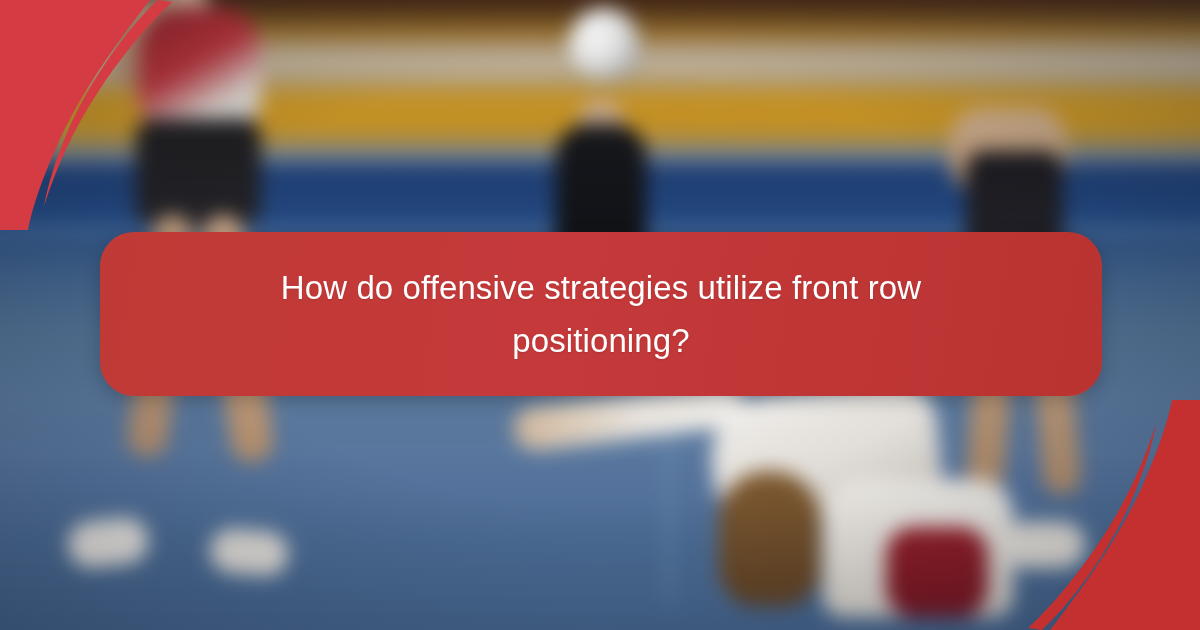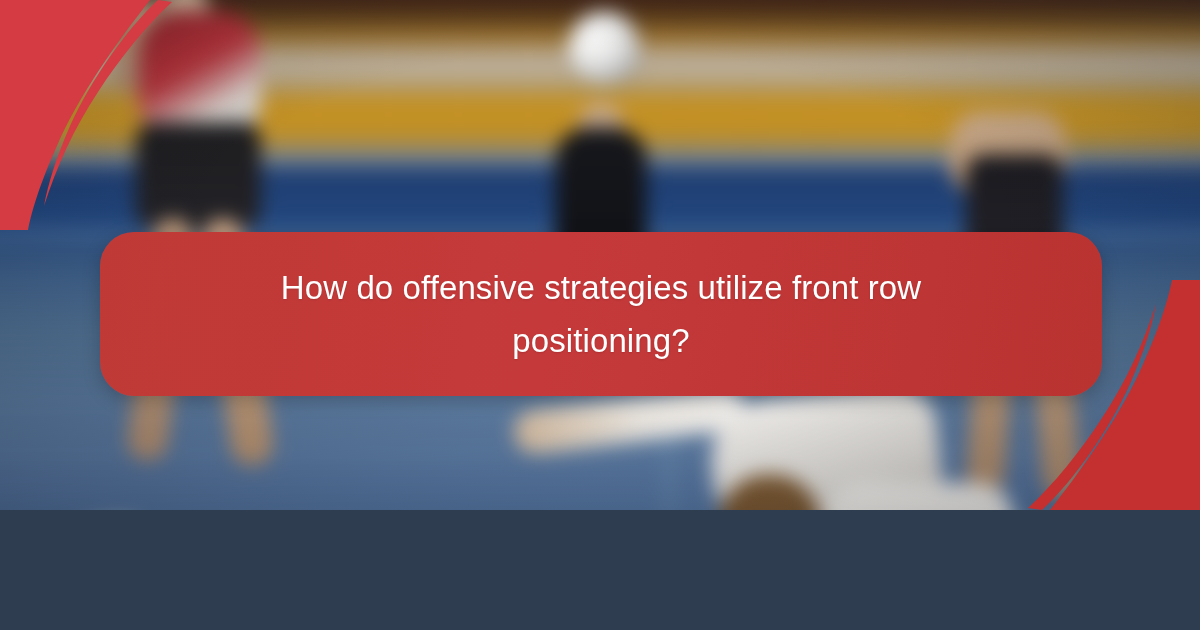--- a/index.html
+++ b/index.html
@@ -9,21 +9,21 @@
     width: 1200px;
     height: 630px;
     overflow: hidden;
     background: #2e3d4f;
     font-family: "Liberation Sans", "DejaVu Sans", sans-serif;
   }
 
   .canvas {
     position: relative;
     width: 1200px;
-    height: 510px;
+    height: 630px;
     overflow: hidden;
   }
 
   
   .photo {
     position: absolute;
     inset: -30px;
     overflow: hidden;
     filter: blur(9px) saturate(1.05);
     transform: scale(1.06);

